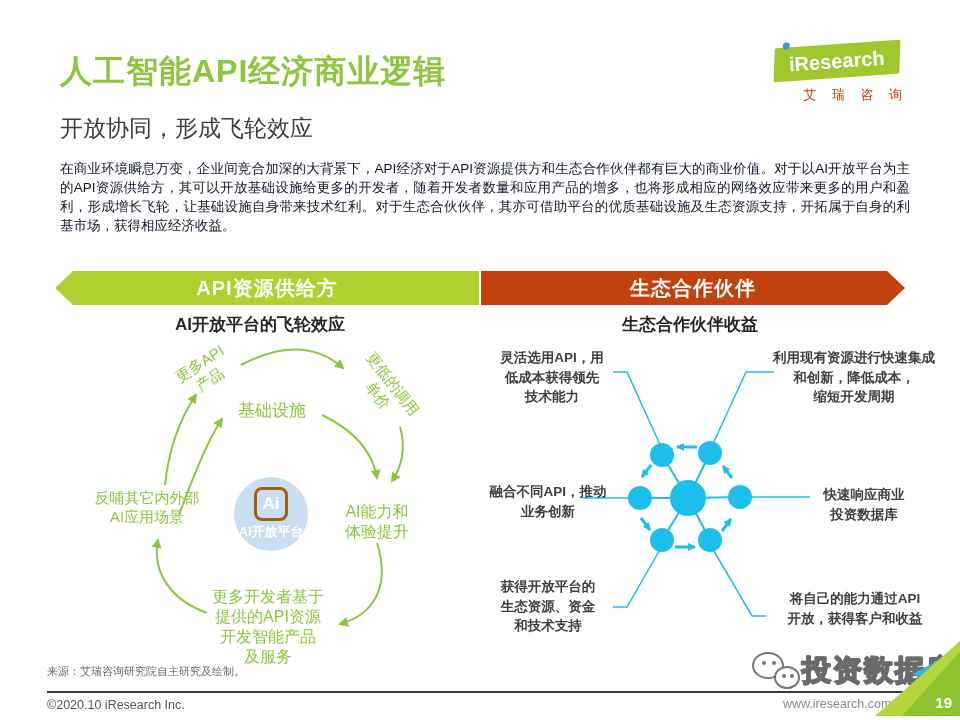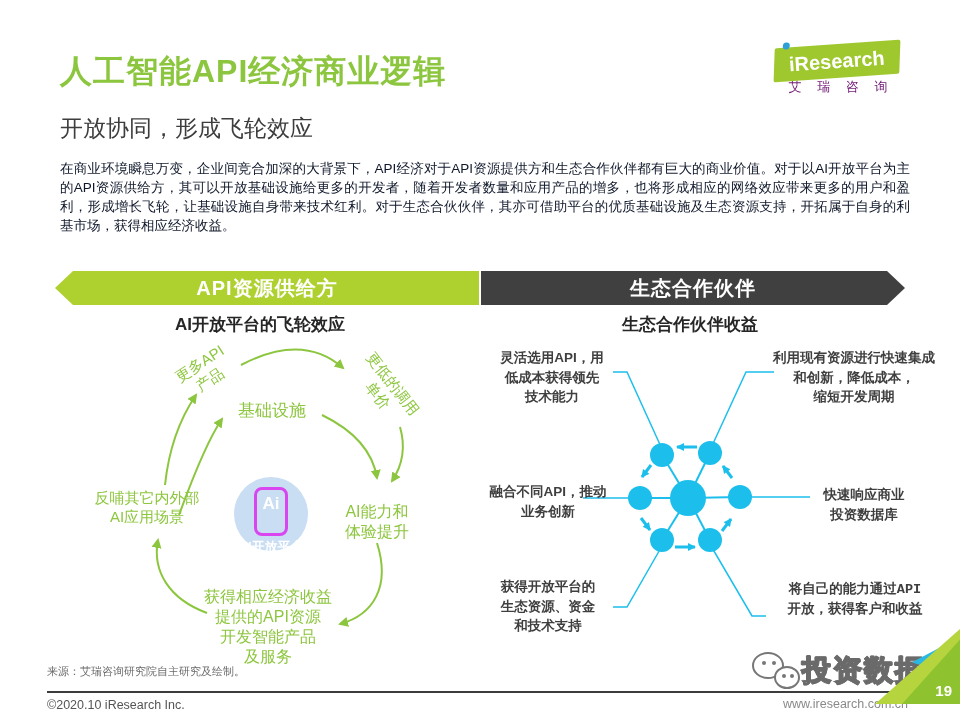--- a/index.html
+++ b/index.html
@@ -10,46 +10,46 @@
   
   .title { position:absolute; left:60px; top:50px; font-size:32px; font-weight:bold; color:#8cc63f; letter-spacing:1px; }
   .subtitle { position:absolute; left:60px; top:113px; font-size:23px; color:#3d3d3d; }
   .body-text { position:absolute; left:60px; top:159px; width:850px; font-size:13.5px; line-height:19px; color:#0f172a; text-align:justify; }
 
   
   .logo { position:absolute; right:52px; top:44px; width:134px; text-align:center; }
   .logo-box { position:relative; width:126px; height:34px; background:#9ec82e; transform:rotate(-4deg) skewX(-6deg); display:flex; align-items:center; justify-content:center; border-radius:2px; }
   .logo-box span.txt { color:#fff; font-size:20px; font-weight:bold; transform:skewX(6deg); }
   .logo-dot { position:absolute; left:8px; top:-5px; width:7px; height:7px; border-radius:50%; background:#2e9fd4; }
-  .logo-cn { color:#701a75; font-size:13px; letter-spacing:6px; white-space:nowrap; }
+  .logo-cn { margin-top:8px; color:#c2410c; font-size:13px; letter-spacing:6px; white-space:nowrap;text-align:right; }
 
   
   .banner { position:absolute; top:271px; height:34px; display:flex; align-items:center; justify-content:center; color:#fff; font-size:20px; font-weight:bold; letter-spacing:1px; }
   .banner-left { left:55px; width:424px; background:#aed12f; clip-path:polygon(18px 0, 100% 0, 100% 100%, 18px 100%, 0 50%); }
-  .banner-right { left:481px; width:424px; background:#404040; clip-path:polygon(0 0, calc(100% - 18px) 0, 100% 50%, calc(100% - 18px) 100%, 0 100%); }
+  .banner-right { left:481px; width:424px; background:#c2410c; clip-path:polygon(0 0, calc(100% - 18px) 0, 100% 50%, calc(100% - 18px) 100%, 0 100%); }
 
   .sec-heading { position:absolute; top:313px; font-size:17px; font-weight:bold; color:#262626; text-align:center; }
   .sec-heading.left { left:55px; width:410px; }
   .sec-heading.right { left:465px; width:450px; }
 
   
   .diagram { position:absolute; top:335px; height:330px; }
   .flywheel { left:55px; width:410px; }
   .eco { left:465px; width:475px; }
   .diagram svg { position:absolute; left:0; top:0; }
   .lbl { position:absolute; transform:translate(-50%,-50%); white-space:pre-line; text-align:center; }
 
   .fw-lbl { color:#8dc63f; font-size:15px; line-height:1.25; }
   .fw-lbl.big { font-size:17px; }
   .fw-lbl.md { font-size:16px; }
   .fw-lbl.rot-l { transform:translate(-50%,-50%) rotate(-33deg); }
   .fw-lbl.rot-r { transform:translate(-50%,-50%) rotate(52deg); }
 
   .fw-center { position:absolute; left:179px; top:142px; width:74px; height:74px; border-radius:50%; background:#c9ddf3; text-align:center; }
-  .ai-box { margin:10px auto 0; width:34px; height:49px; border:3px solid #d946ef; border-radius:8px; color:#fff; font-weight:bold; font-size:17px; line-height:28px; }
+  .ai-box { margin:10px auto 0; width:34px; height:34px; border:3px solid #a16207; border-radius:8px; color:#fff; font-weight:bold; font-size:17px; line-height:28px; }
   .ai-label { margin-top:2px; color:#fff; font-weight:bold; font-size:13px; }
 
   .eco-lbl { color:#3f3f3f; font-size:13.5px; font-weight:bold; line-height:1.45; }
 
   
   .source { position:absolute; left:47px; top:664px; font-size:11px; color:#6b6b6b; }
   .footer-line { position:absolute; left:47px; top:691px; width:885px; height:2px; background:#3c3c3c; z-index:1; }
   .copyright { position:absolute; left:47px; top:698px; font-size:12.5px; color:#555; }
   .website { position:absolute; right:52px; top:697px; font-size:12.5px; color:#8a8a8a; }
 
@@ -60,21 +60,21 @@
   .bub1 { left:2px; top:4px; width:32px; height:27px; }
   .bub2 { left:24px; top:18px; width:26px; height:23px; }
   .eye { position:absolute; width:4px; height:4px; border-radius:50%; background:#777; }
   .b1e1 { left:8px; top:7px; } .b1e2 { left:18px; top:7px; }
   .b2e1 { left:6px; top:6px; } .b2e2 { left:14px; top:6px; }
   .wm-text { font-size:29px; font-weight:bold; letter-spacing:2px; color:#fff;
              -webkit-text-stroke:1.3px #6a6a6a;
              text-shadow:1px 0 #6a6a6a,-1px 0 #6a6a6a,0 1px #6a6a6a,0 -1px #6a6a6a; }
 
   
-  .corner { position:absolute; right:0; bottom:16px; width:105px; height:90px; z-index:3; }
+  .corner { position:absolute; right:0; bottom:4px; width:105px; height:90px; z-index:3; }
   .c-cyan { position:absolute; right:0; bottom:25px; width:48px; height:42px; background:#29b8e4; clip-path:polygon(100% 0, 100% 100%, 0 60%); }
   .c-green-light { position:absolute; right:0; bottom:0; width:85px; height:75px; background:#b6d43e; clip-path:polygon(0 100%, 100% 0, 100% 100%); }
   .c-green { position:absolute; right:0; bottom:0; width:58px; height:68px; background:#8ec32f; clip-path:polygon(0 100%, 100% 5%, 100% 100%); }
   .page-num { position:absolute; right:8px; bottom:5px; color:#fff; font-size:15px; font-weight:bold; }
 </style>
 </head>
 <body>
 
 <div class="slide">
 
@@ -118,21 +118,21 @@
         <path d="M 152,278 C 114,264 97,236 103,205" marker-end="url(#gah)"></path>
       </g>
     </svg>
     <div class="lbl fw-lbl rot-l" style="left:150px; top:37px;">更多API
 产品</div>
     <div class="lbl fw-lbl big" style="left:217px; top:76px;">基础设施</div>
     <div class="lbl fw-lbl rot-r" style="left:330px; top:55px;">更低的调用
 单价</div>
     <div class="lbl fw-lbl md" style="left:322px; top:187px;">AI能力和
 体验提升</div>
-    <div class="lbl fw-lbl md" style="left:213px; top:292px;">获得相应经济收益
+    <div class="lbl fw-lbl md" style="left:213px; top:292px;">更多开发者基于
 提供的API资源
 开发智能产品
 及服务</div>
     <div class="lbl fw-lbl" style="left:92px; top:173px;">反哺其它内外部
 AI应用场景</div>
     <div class="fw-center">
       <div class="ai-box">Ai</div>
       <div class="ai-label">AI开放平台</div>
     </div>
   </div>
@@ -184,21 +184,21 @@
     <div class="lbl eco-lbl" style="left:389px; top:42px; width:200px;">利用现有资源进行快速集成
 和创新，降低成本，
 缩短开发周期</div>
     <div class="lbl eco-lbl" style="left:83px; top:167px; width:160px;">融合不同API，推动
 业务创新</div>
     <div class="lbl eco-lbl" style="left:399px; top:170px; width:130px;">快速响应商业
 投资数据库</div>
     <div class="lbl eco-lbl" style="left:83px; top:271px; width:140px;">获得开放平台的
 生态资源、资金
 和技术支持</div>
-    <div class="lbl eco-lbl" style="left:390px; top:265px; width:190px;font-family:Liberation Mono, monospace;">将自己的能力通过API
+    <div class="lbl eco-lbl" style="left:390px; top:274px; width:190px;">将自己的能力通过API
 开放，获得客户和收益</div>
   </div>
 
   <div class="source">来源：艾瑞咨询研究院自主研究及绘制。</div>
   <div class="footer-line"></div>
   <div class="copyright">©2020.10 iResearch Inc.</div>
   <div class="website">www.iresearch.com.cn</div>
 
   <div class="watermark">
     <div class="wm-icon">

